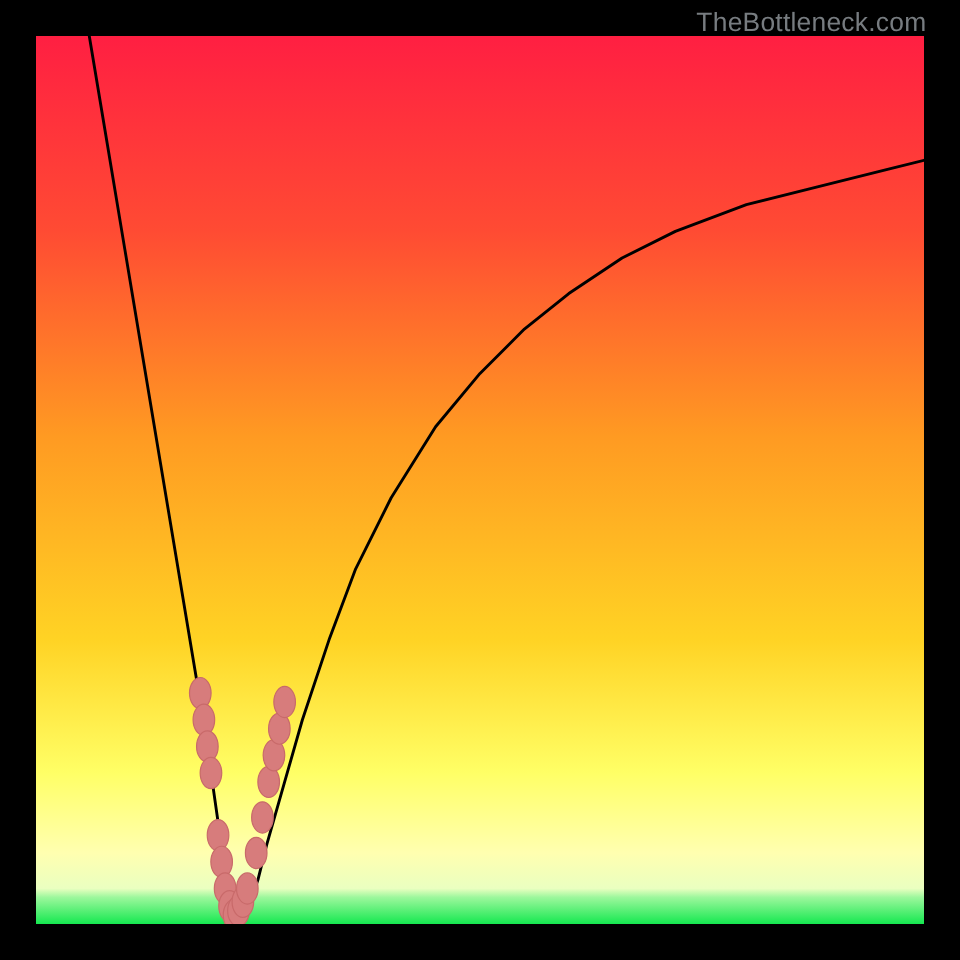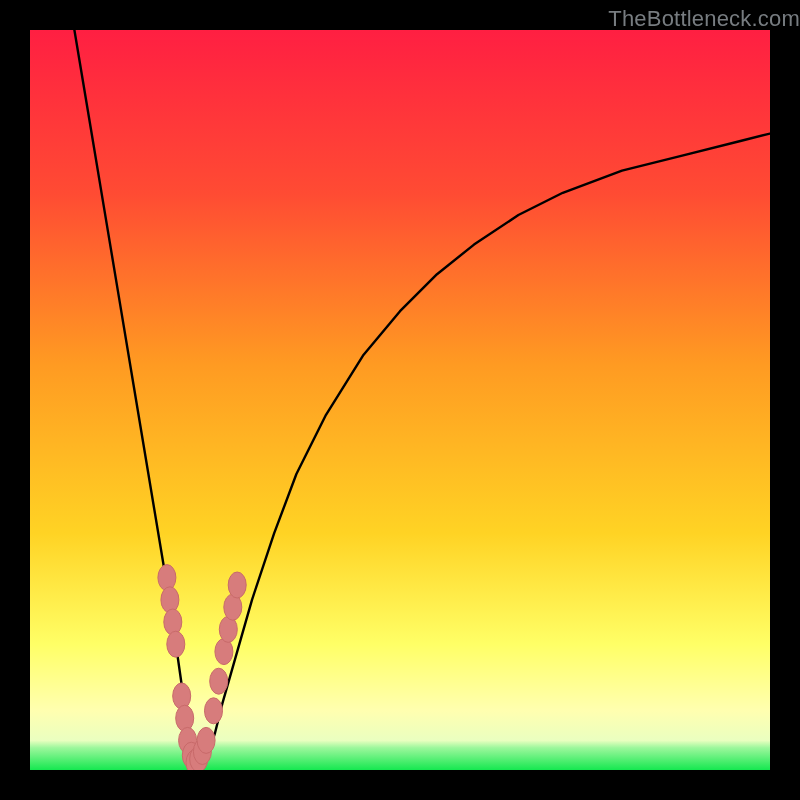--- a/index.html
+++ b/index.html
@@ -22,21 +22,21 @@
     position: absolute;
     top: 30px;
     left: 30px;
     width: 740px;
     height: 740px;
     
   }
   .watermark {
     position: absolute;
     top: 6px;
-    right: 0;
+    right: 28px;
     color: #777c80;
     font-size: 22px;
     font-weight: 500;
     letter-spacing: 0.2px;
     user-select: none;
   }
   svg {
     position: absolute;
     inset: 0;
   }

